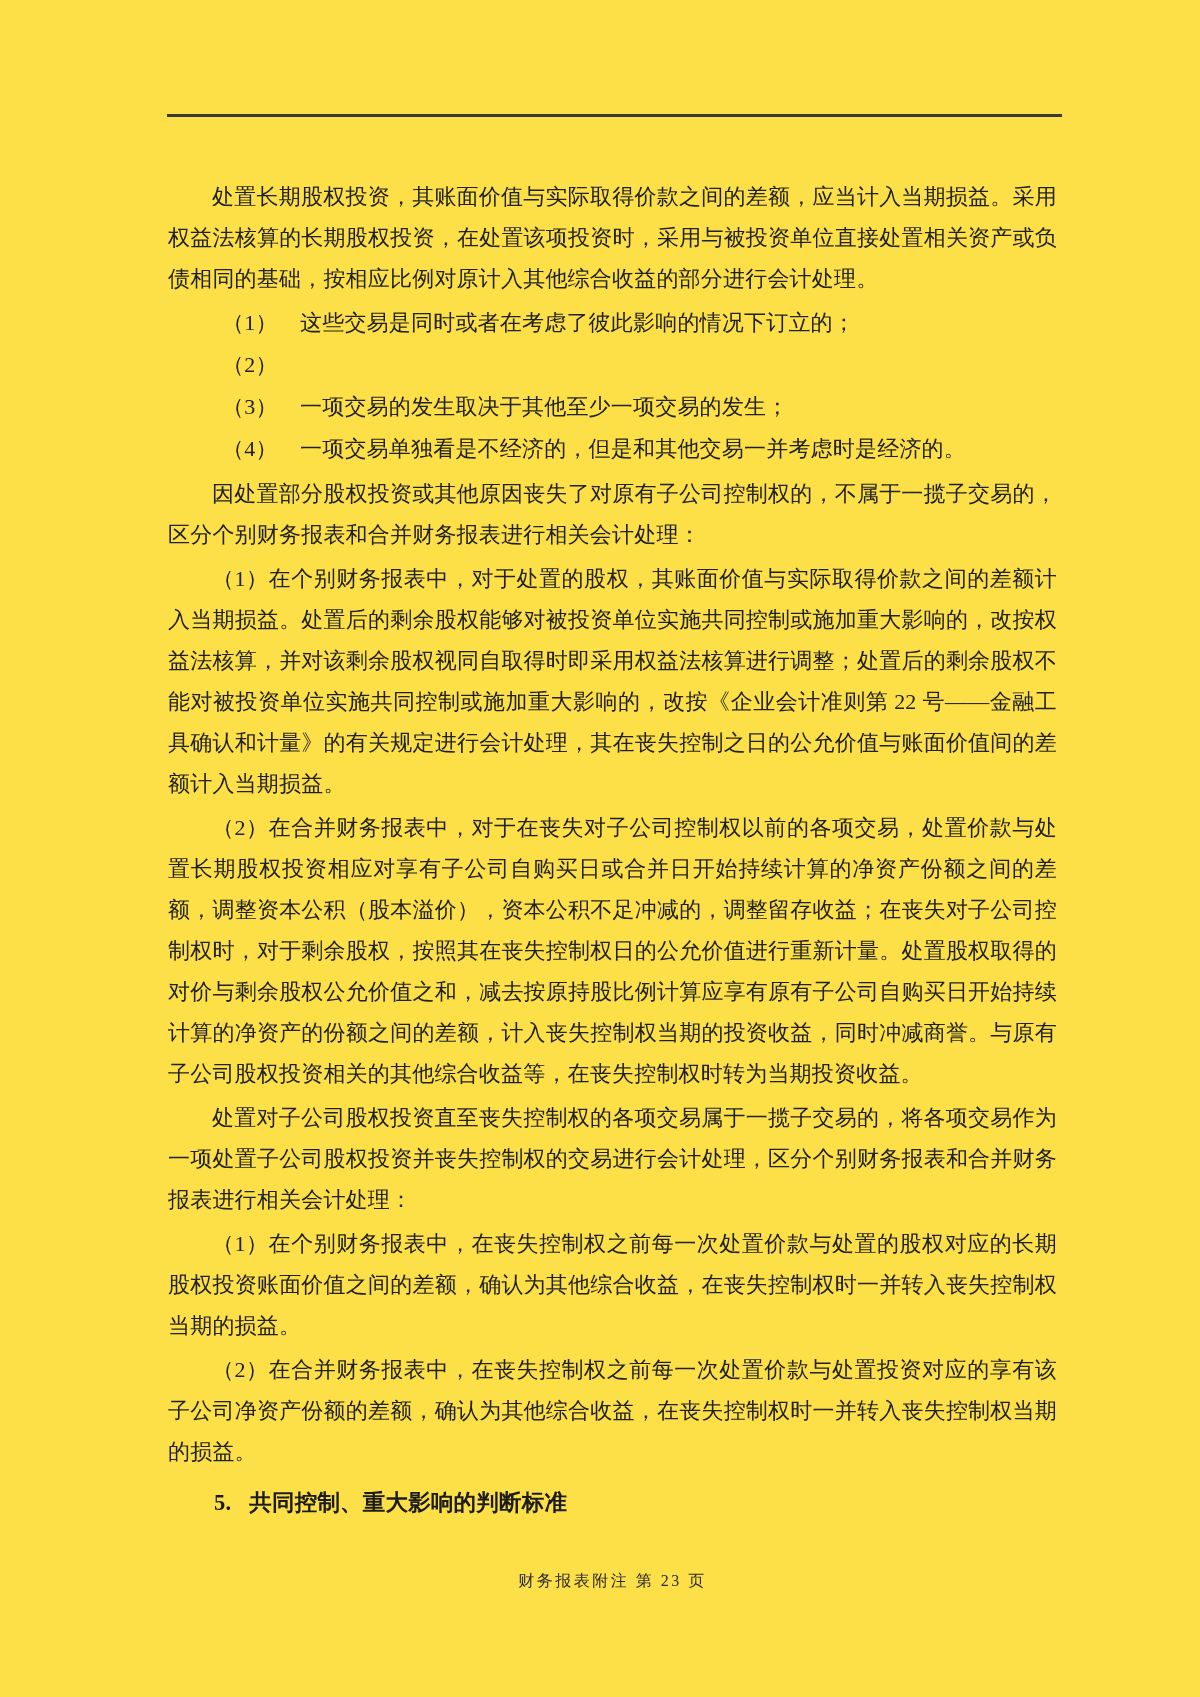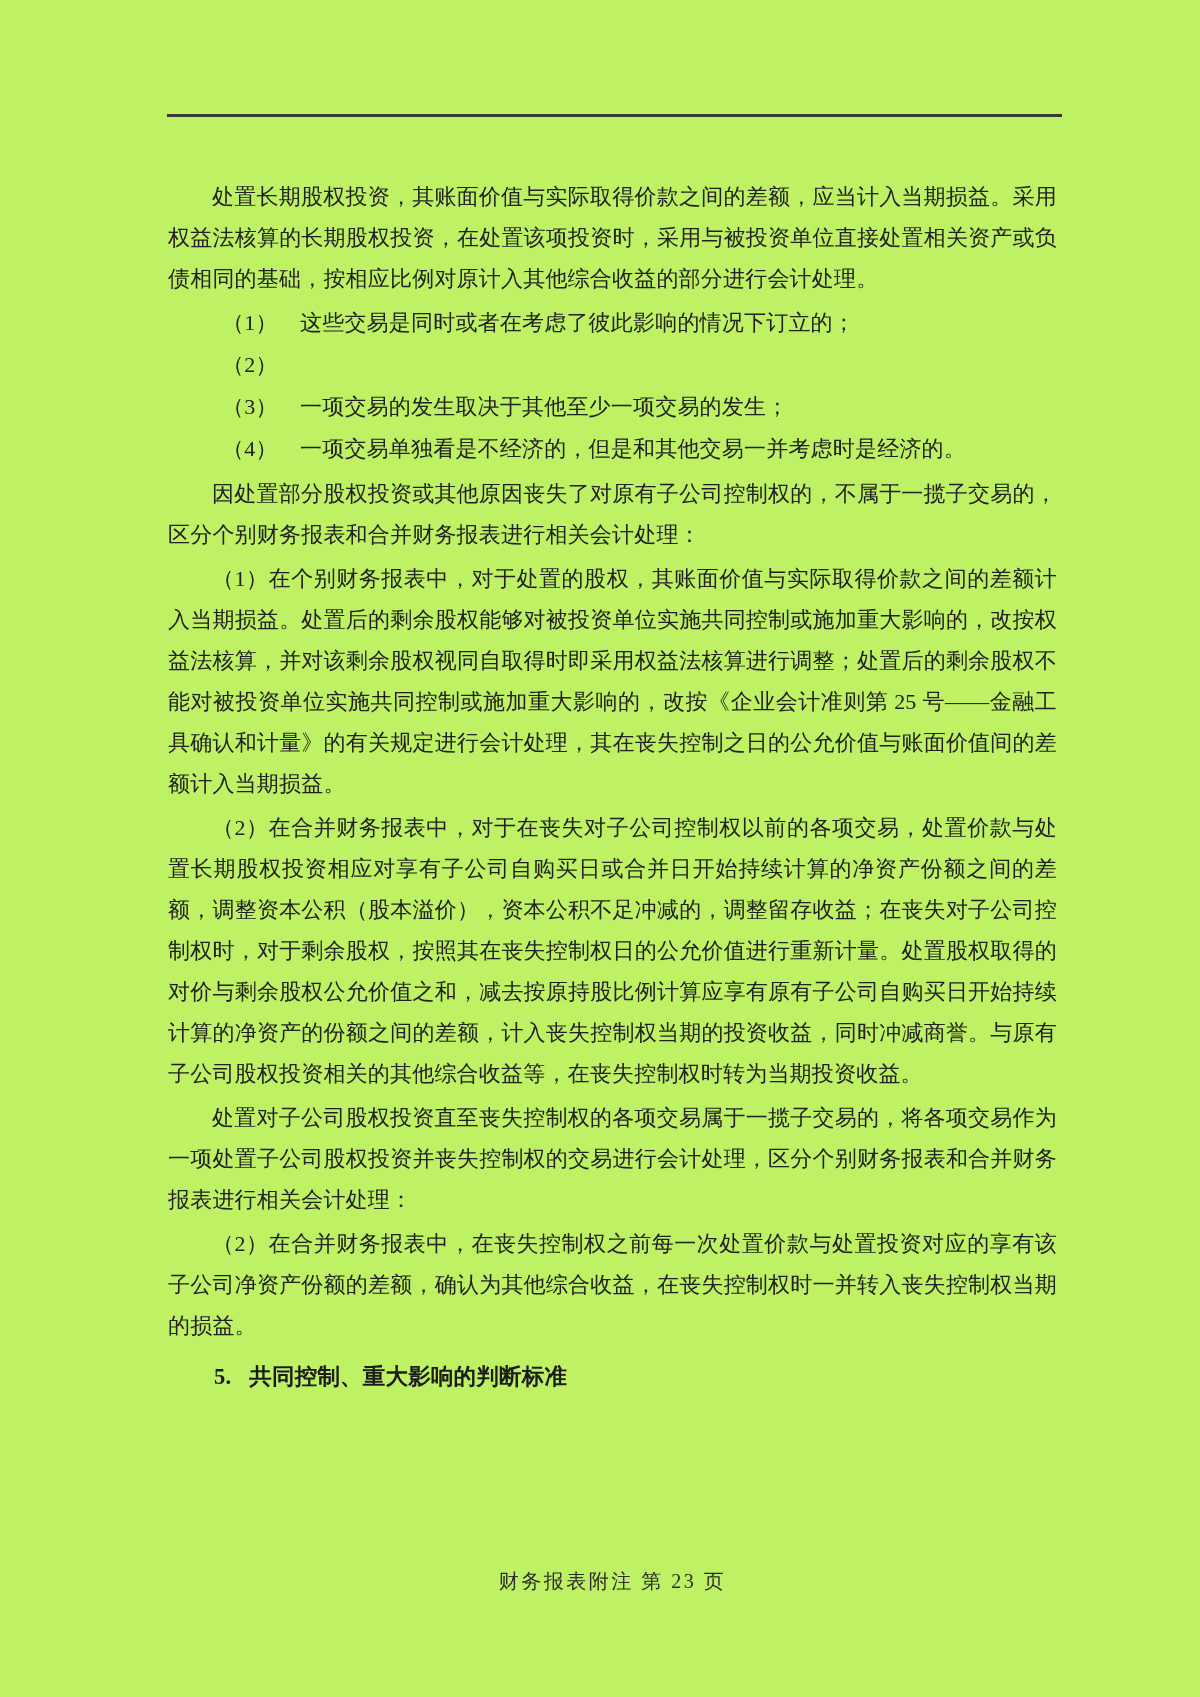--- a/index.html
+++ b/index.html
@@ -4,21 +4,21 @@
 <style>
   html, body {
     margin: 0;
     padding: 0;
     background: #ffffff;
   }
   .page {
     position: relative;
     width: 1200px;
     height: 1697px;
-    background: #bef264;
+    background: #fde047;
     overflow: hidden;
     font-family: "Liberation Serif", "DejaVu Serif", serif;
     color: #212121;
   }
   .header-rule {
     position: absolute;
     left: 167px;
     top: 114px;
     width: 895px;
     height: 3px;
@@ -68,21 +68,21 @@
   .section-heading .h-num {
     flex: none;
     margin-right: 18px;
   }
   .page-footer {
     position: absolute;
     left: 168px;
     top: 1567px;
     width: 889px;
     text-align: center;
-    font-size: 20px;
+    font-size: 16px;
     line-height: 28px;
     letter-spacing: 2.5px;
     color: #2b2b2b;
   }
 </style>
 </head>
 <body>
 
 <div class="page">
 
@@ -104,23 +104,24 @@
         <span class="marker">（3）</span>
         <span class="li-text">一项交易的发生取决于其他至少一项交易的发生；</span>
       </div>
       <div class="list-item">
         <span class="marker">（4）</span>
         <span class="li-text">一项交易单独看是不经济的，但是和其他交易一并考虑时是经济的。</span>
       </div>
     </div>
 
     <p>因处置部分股权投资或其他原因丧失了对原有子公司控制权的，不属于一揽子交易的，区分个别财务报表和合并财务报表进行相关会计处理：</p>
-    <p>（1）在个别财务报表中，对于处置的股权，其账面价值与实际取得价款之间的差额计入当期损益。处置后的剩余股权能够对被投资单位实施共同控制或施加重大影响的，改按权益法核算，并对该剩余股权视同自取得时即采用权益法核算进行调整；处置后的剩余股权不能对被投资单位实施共同控制或施加重大影响的，改按《企业会计准则第 25 号——金融工具确认和计量》的有关规定进行会计处理，其在丧失控制之日的公允价值与账面价值间的差额计入当期损益。</p>
+    <p>（1）在个别财务报表中，对于处置的股权，其账面价值与实际取得价款之间的差额计入当期损益。处置后的剩余股权能够对被投资单位实施共同控制或施加重大影响的，改按权益法核算，并对该剩余股权视同自取得时即采用权益法核算进行调整；处置后的剩余股权不能对被投资单位实施共同控制或施加重大影响的，改按《企业会计准则第 22 号——金融工具确认和计量》的有关规定进行会计处理，其在丧失控制之日的公允价值与账面价值间的差额计入当期损益。</p>
     <p>（2）在合并财务报表中，对于在丧失对子公司控制权以前的各项交易，处置价款与处置长期股权投资相应对享有子公司自购买日或合并日开始持续计算的净资产份额之间的差额，调整资本公积（股本溢价），资本公积不足冲减的，调整留存收益；在丧失对子公司控制权时，对于剩余股权，按照其在丧失控制权日的公允价值进行重新计量。处置股权取得的对价与剩余股权公允价值之和，减去按原持股比例计算应享有原有子公司自购买日开始持续计算的净资产的份额之间的差额，计入丧失控制权当期的投资收益，同时冲减商誉。与原有子公司股权投资相关的其他综合收益等，在丧失控制权时转为当期投资收益。</p>
     <p>处置对子公司股权投资直至丧失控制权的各项交易属于一揽子交易的，将各项交易作为一项处置子公司股权投资并丧失控制权的交易进行会计处理，区分个别财务报表和合并财务报表进行相关会计处理：</p>
+    <p>（1）在个别财务报表中，在丧失控制权之前每一次处置价款与处置的股权对应的长期股权投资账面价值之间的差额，确认为其他综合收益，在丧失控制权时一并转入丧失控制权当期的损益。</p>
     <p>（2）在合并财务报表中，在丧失控制权之前每一次处置价款与处置投资对应的享有该子公司净资产份额的差额，确认为其他综合收益，在丧失控制权时一并转入丧失控制权当期的损益。</p>
 
     <h2 class="section-heading">
       <span class="h-num">5.</span>
       <span class="h-title">共同控制、重大影响的判断标准</span>
     </h2>
 
   </div>
 
   <div class="page-footer">财务报表附注 第 23 页</div>

